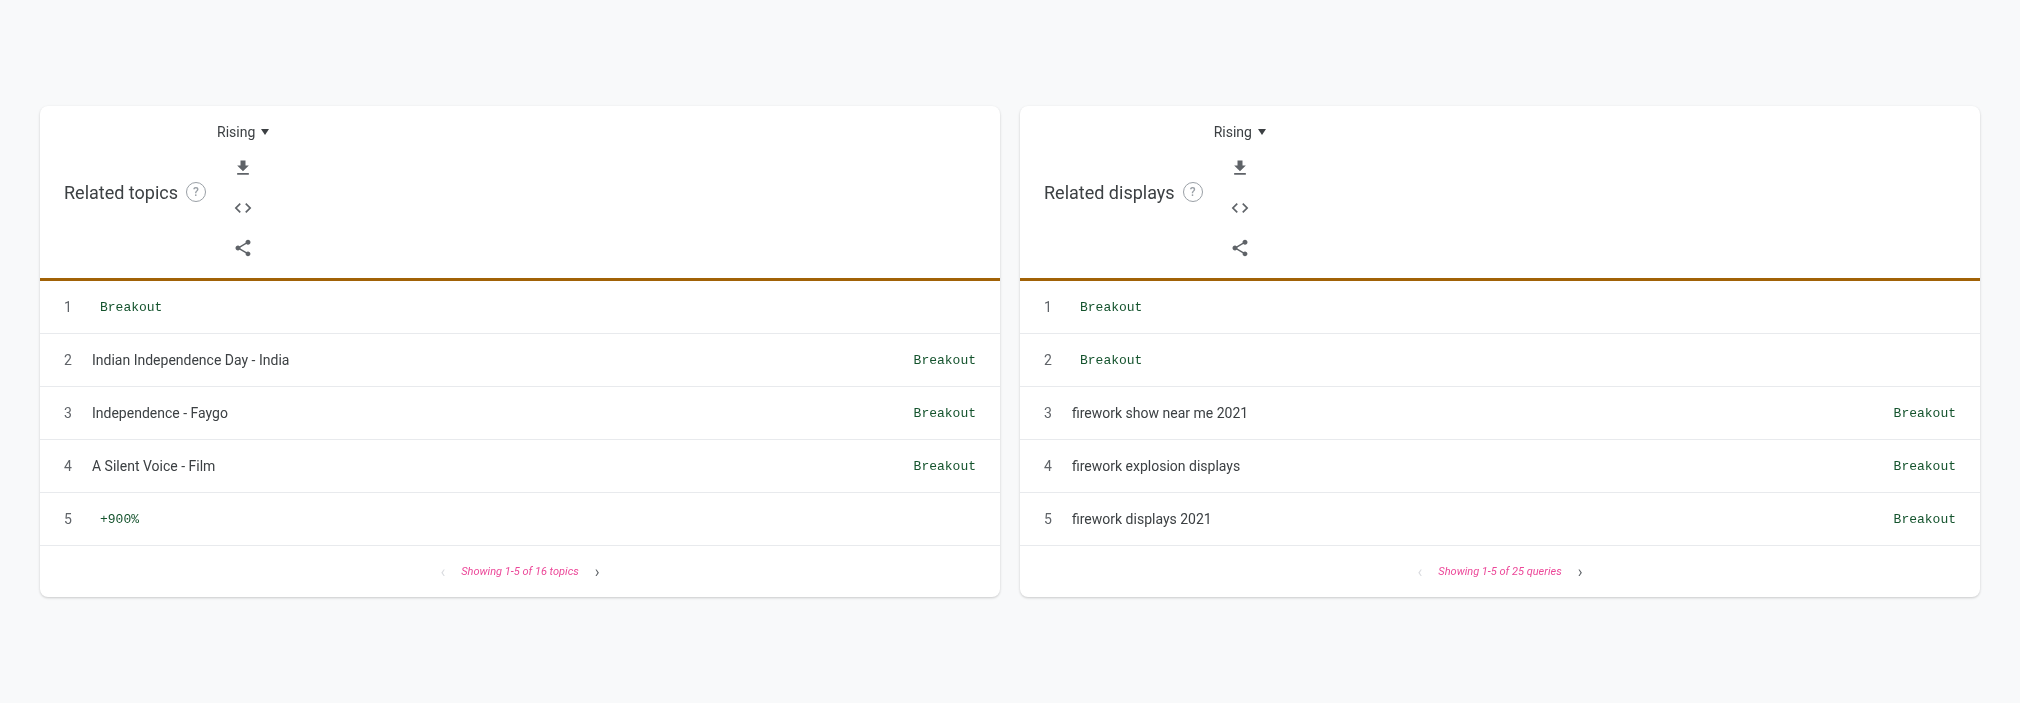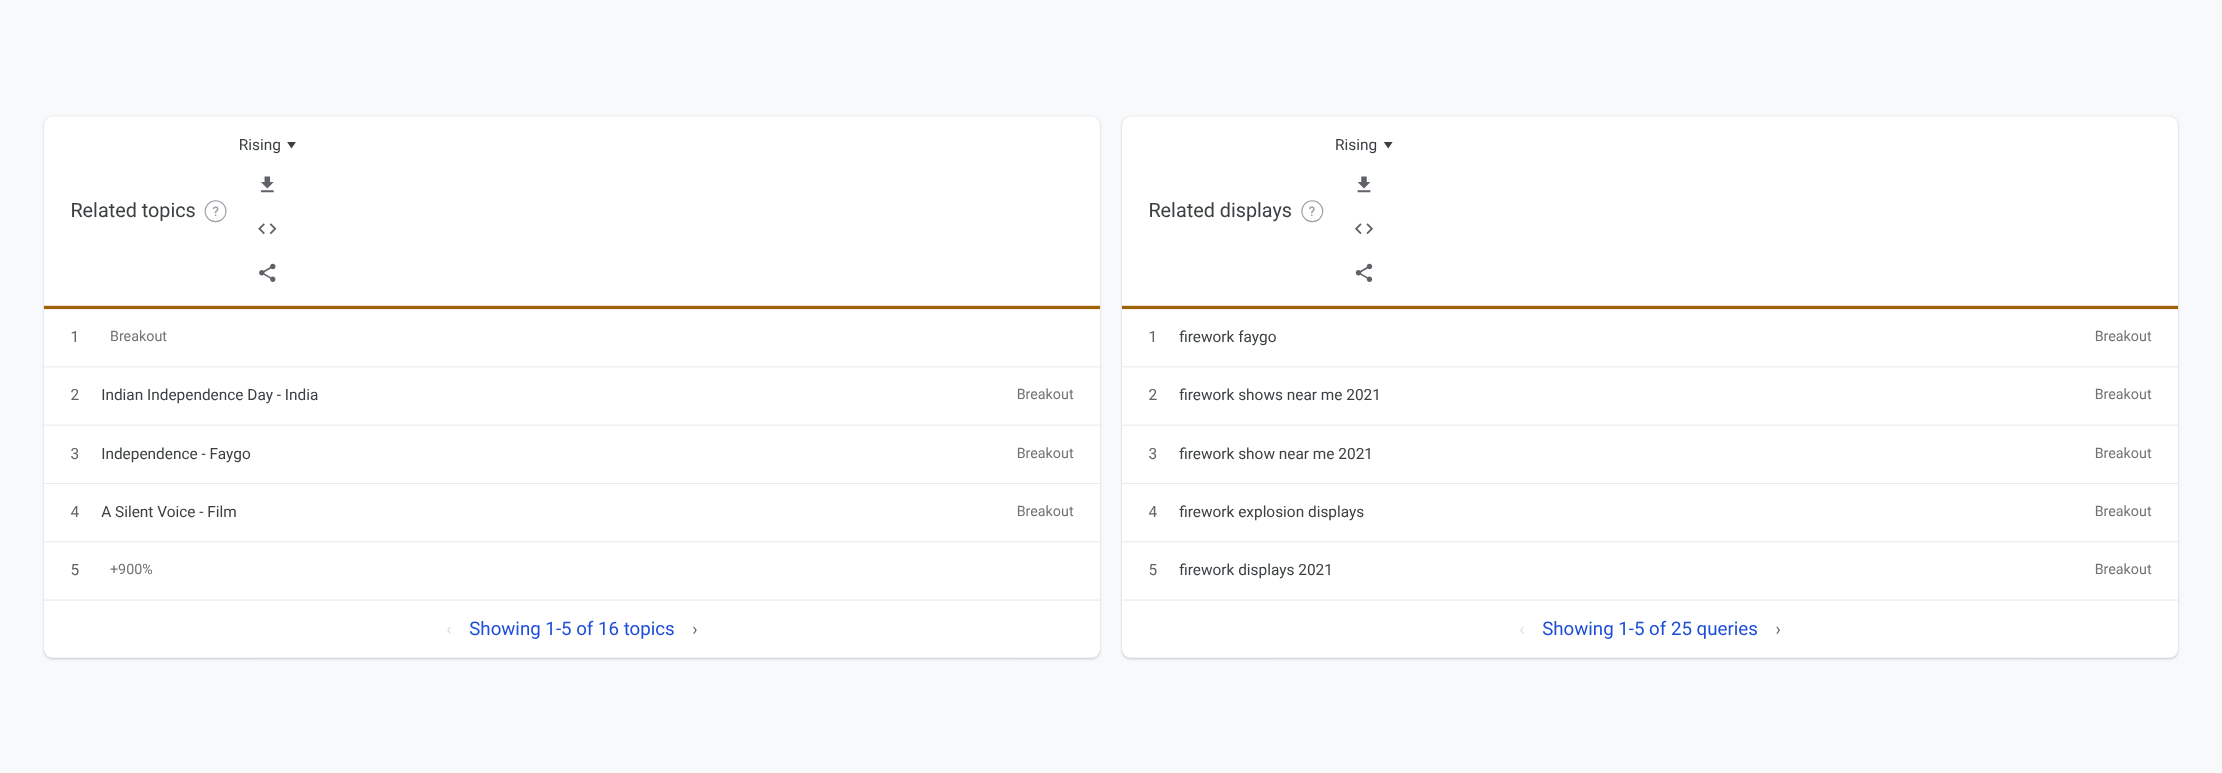--- a/index.html
+++ b/index.html
@@ -134,36 +134,38 @@
     }
 
     .item-label {
       font-size: 14px;
       color: #3c4043;
       flex: 1;
     }
 
     .item-badge {
       font-size: 13px;
-      color: #737373;
+      color: #14532d;
       margin-left: 8px;
+      font-family: Liberation Mono, monospace;
     }
 
     .panel-footer {
       display: flex;
       align-items: center;
       justify-content: center;
       gap: 16px;
       padding: 16px 24px;
       border-top: 1px solid #e8eaed;
     }
 
     .pagination-text {
-      font-size: 17px;
-      color: #1d4ed8;
+      font-size: 11px;
+      color: #ec4899;
+      font-style: italic;
     }
 
     .pagination-arrow {
       cursor: pointer;
       color: #5f6368;
       font-size: 16px;
       display: flex;
       align-items: center;
       user-select: none;
     }
@@ -260,26 +262,24 @@
           <div class="icon-btn">
             <svg viewBox="0 0 24 24" xmlns="http://www.w3.org/2000/svg">
               <path d="M18 16.08c-.76 0-1.44.3-1.96.77L8.91 12.7c.05-.23.09-.46.09-.7s-.04-.47-.09-.7l7.05-4.11c.54.5 1.25.81 2.04.81 1.66 0 3-1.34 3-3s-1.34-3-3-3-3 1.34-3 3c0 .24.04.47.09.7L8.04 9.81C7.5 9.31 6.79 9 6 9c-1.66 0-3 1.34-3 3s1.34 3 3 3c.79 0 1.5-.31 2.04-.81l7.12 4.16c-.05.21-.08.43-.08.65 0 1.61 1.31 2.92 2.92 2.92 1.61 0 2.92-1.31 2.92-2.92s-1.31-2.92-2.92-2.92z"></path>
             </svg>
           </div>
         </div>
       </div>
       <div class="list-items">
         <div class="list-item">
           <span class="item-number">1</span>
-          <span class="item-label">firework faygo</span>
           <span class="item-badge">Breakout</span>
         </div>
         <div class="list-item">
           <span class="item-number">2</span>
-          <span class="item-label">firework shows near me 2021</span>
           <span class="item-badge">Breakout</span>
         </div>
         <div class="list-item">
           <span class="item-number">3</span>
           <span class="item-label">firework show near me 2021</span>
           <span class="item-badge">Breakout</span>
         </div>
         <div class="list-item">
           <span class="item-number">4</span>
           <span class="item-label">firework explosion displays</span>

